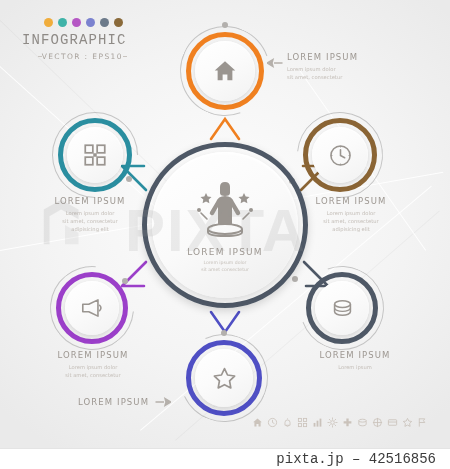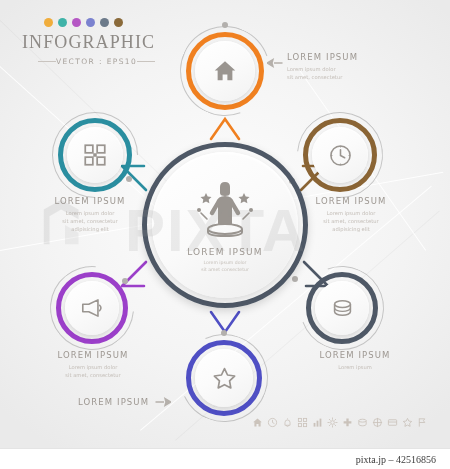--- a/index.html
+++ b/index.html
@@ -28,23 +28,23 @@
     pointer-events: none;
   }
   .hairline.dk { background: rgba(0,0,0,0.035); }
 
   
   #header { position: absolute; left: 22px; top: 18px; }
   #dots { display: flex; gap: 5px; margin-left: 22px; margin-bottom: 5px; }
   #dots .dot { width: 9px; height: 9px; border-radius: 50%; }
 
   #title {
-    font-size: 18px; letter-spacing: 1.1px; font-weight: 400;
+    font-size: 14px; letter-spacing: 1.1px; font-weight: 400;
     color: #8e8a86;
-    font-family: Liberation Serif, serif;
+    font-family: Liberation Mono, monospace;
   }
   #subtitle-wrap {
     display: flex; align-items: center; margin-top: 4px; margin-left: 16px;
   }
   #subtitle-wrap .rule { height: 1px; background: #c9c4bf; flex: 1; }
   #subtitle {
     font-size: 7.5px; letter-spacing: 1.4px; color: #a8a29c;
     font-family: "DejaVu Sans", sans-serif; white-space: nowrap;
   }
 
@@ -122,21 +122,21 @@
   }
   #icon-row svg { display: block; opacity: 0.45; }
 
   
   #wm-bar {
     position: absolute; left: 0; bottom: 0; width: 450px; height: 21px;
     background: #ffffff; border-top: 1px solid #e4e4e4;
     display: flex; align-items: center; justify-content: flex-end;
     padding-right: 14px;
   }
-  #wm-text { font-size: 10px; color: #3c3c3c; font-family: Liberation Serif, serif; }
+  #wm-text { font-size: 14px; color: #3c3c3c; font-family: Liberation Mono, monospace; }
 
   
   #wm-center {
     position: absolute; left: 0; top: 196px; width: 432px;
     text-align: center; font-size: 60px; font-weight: 700;
     letter-spacing: 2px; color: rgba(150,150,150,0.16);
     font-family: "Liberation Sans", sans-serif;
     pointer-events: none; user-select: none;
   }
   #wm-logo {

